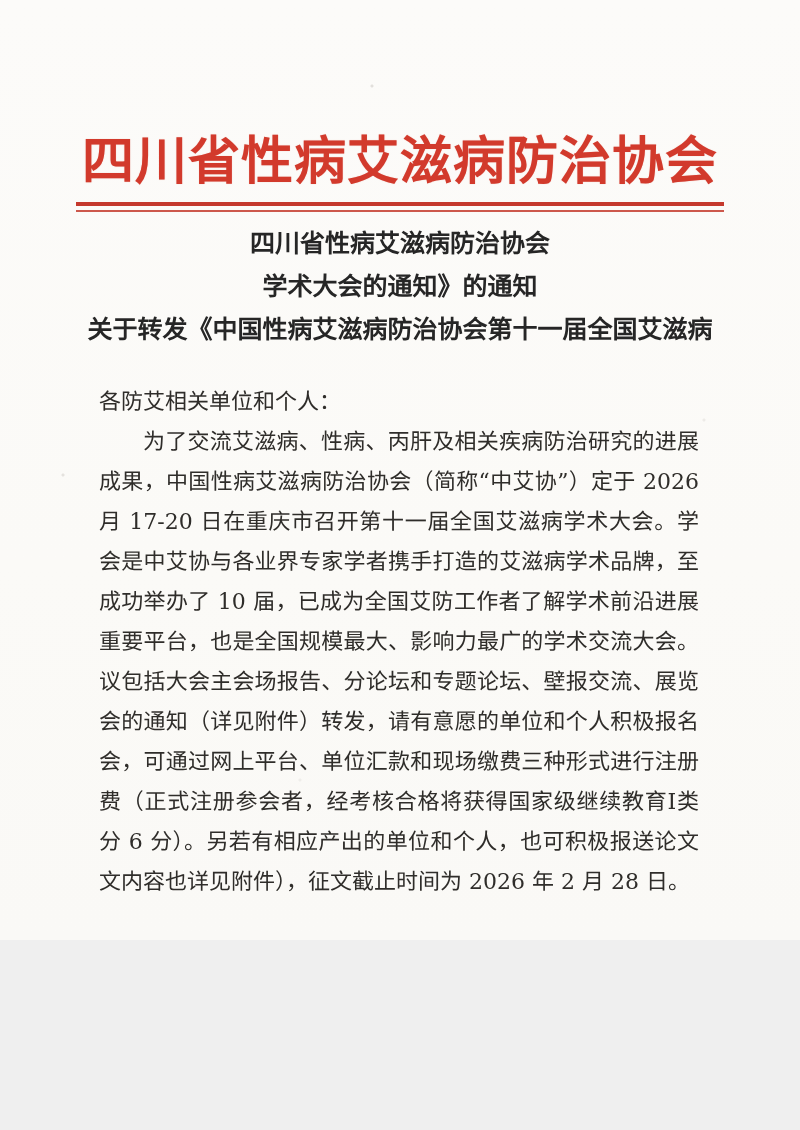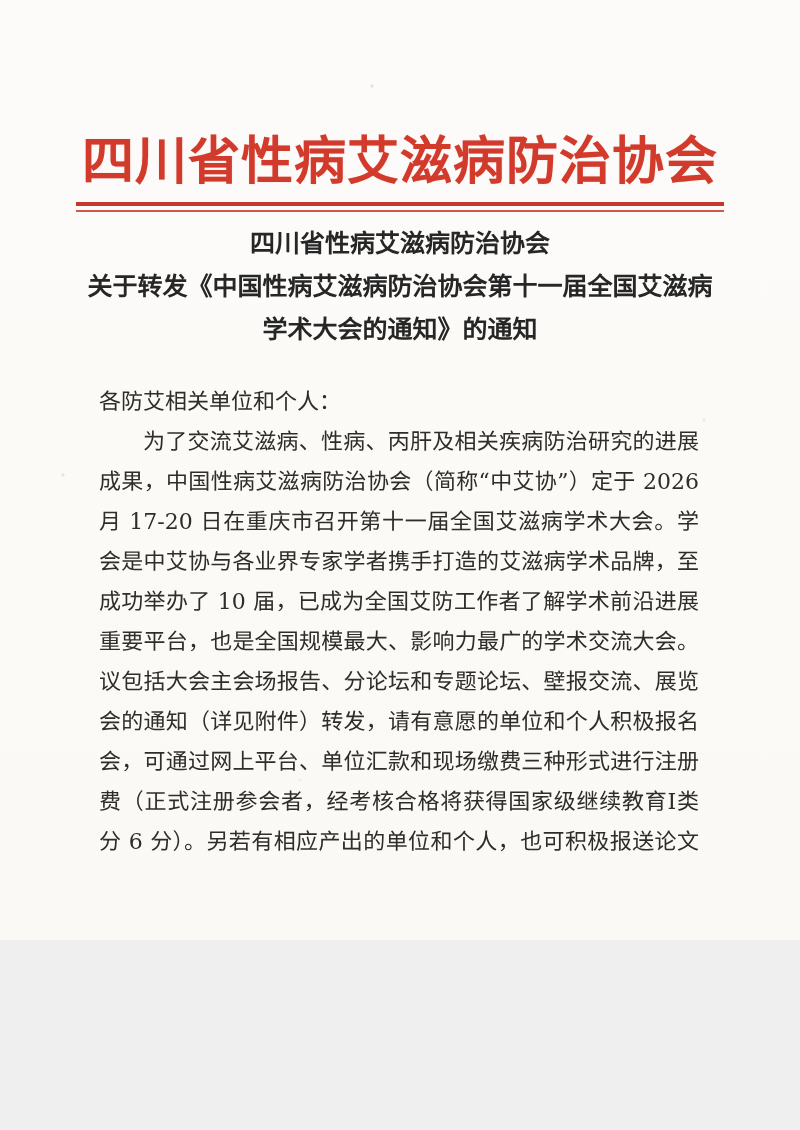--- a/index.html
+++ b/index.html
@@ -64,37 +64,38 @@
 
 <div class="paper">
 
   <div class="org-banner">四川省性病艾滋病防治协会</div>
 
   <div class="rule rule-header-thick"></div>
   <div class="rule rule-header-thin"></div>
 
   <div class="doc-title">
     <div class="t-line">四川省性病艾滋病防治协会</div>
+    <div class="t-line">学术大会的通知》的通知</div>
     <div class="t-line">关于转发《中国性病艾滋病防治协会第十一届全国艾滋病</div>
-    <div class="t-line">学术大会的通知》的通知</div>
   </div>
 
   <div class="body-text">
     <div class="bline end">各防艾相关单位和个人：</div>
     <div>
         <div class="bline first">为了交流艾滋病、性病、丙肝及相关疾病防治研究的进展和</div>
         <div class="bline">成果，中国性病艾滋病防治协会（简称“中艾协”）定于 2026 年 4</div>
         <div class="bline">月 17-20 日在重庆市召开第十一届全国艾滋病学术大会。学术大</div>
         <div class="bline">会是中艾协与各业界专家学者携手打造的艾滋病学术品牌，至今</div>
         <div class="bline">成功举办了 10 届，已成为全国艾防工作者了解学术前沿进展的</div>
         <div class="bline">重要平台，也是全国规模最大、影响力最广的学术交流大会。会</div>
         <div class="bline">议包括大会主会场报告、分论坛和专题论坛、壁报交流、展览展</div>
         <div class="bline">会的通知（详见附件）转发，请有意愿的单位和个人积极报名参</div>
         <div class="bline">会，可通过网上平台、单位汇款和现场缴费三种形式进行注册缴</div>
         <div class="bline">费（正式注册参会者，经考核合格将获得国家级继续教育Ⅰ类学</div>
         <div class="bline">分 6 分）。另若有相应产出的单位和个人，也可积极报送论文（征</div>
+        <div class="bline end">文内容也详见附件），征文截止时间为 2026 年 2 月 28 日。</div>
       </div>
   </div>
 
   <div class="rule rule-footer-thin"></div>
   <div class="rule rule-footer-thick"></div>
 
 </div>
 
 </body></html>

